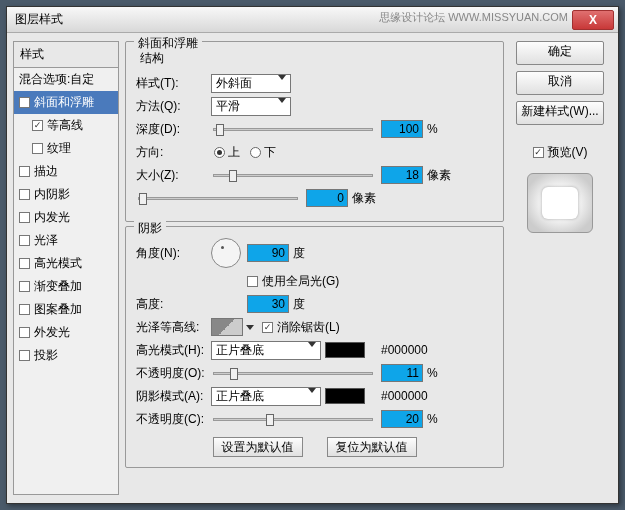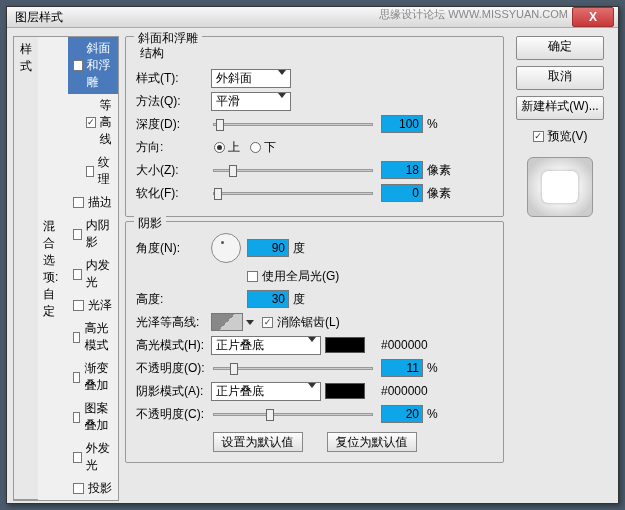--- a/index.html
+++ b/index.html
@@ -4,21 +4,21 @@
 <style>
 *{box-sizing:border-box;font-family:"Microsoft YaHei",SimSun,sans-serif;font-size:12px}
 body{margin:0;background:#4a5a6a;padding:6px}
 .dialog{width:613px;height:498px;background:#e8e8e8;border:1px solid #333;box-shadow:2px 2px 5px rgba(0,0,0,.4);display:flex;flex-direction:column}
 .titlebar{height:26px;background:linear-gradient(#f8f8f8,#d8d8d8);display:flex;align-items:center;justify-content:space-between;padding:0 0 0 8px;border-bottom:1px solid #aaa}
 .titlebar .tt{font-weight:normal}
 .titlebar .rr{display:flex;gap:4px}
 .watermark{color:#888;font-size:11px}
 .close-btn{width:42px;height:20px;background:linear-gradient(#e07070,#c83838);color:#fff;text-align:center;line-height:18px;border:1px solid #a03030;border-radius:2px;font-weight:bold;margin-right:4px}
 .body{flex:1;display:flex;padding:8px 8px 8px 6px;gap:6px}
-.left{width:106px;display:flex;flex-direction:row;border:1px solid #999;background:#f0f0f0}
+.left{width:106px;display:flex;flex-direction:column;border:1px solid #999;background:#f0f0f0}
 .left-head{padding:4px 6px;border-bottom:1px solid #999;background:#e8e8e8}
 .left-item{display:flex;align-items:center;gap:4px;padding:3px 5px;cursor:default}
 .left-item.sel{background:#4a7abc;color:#fff}
 .left-item.sub{padding-left:18px}
 .cb{width:11px;height:11px;border:1px solid #777;background:#fff;display:inline-flex;align-items:center;justify-content:center;font-size:9px;line-height:1}
 .cb.on::after{content:"✓";color:#333;font-size:9px}
 .left-item.sel .cb.on::after{color:#fff}
 .mid{flex:1;display:flex;flex-direction:column;gap:4px}
 .group{border:1px solid #999;border-radius:2px;padding:8px 10px 10px;background:#e8e8e8;position:relative}
 .group-title{position:absolute;top:-7px;left:8px;background:#e8e8e8;padding:0 4px}
@@ -149,21 +149,20 @@
           </div>
     <div class="row">
             <span class="lbl">大小(Z):</span>
      <div class="slider">
               <div class="thumb" style="left:15px"></div>
             </div>
      <span class="num">18</span>
             <span class="unit">像素</span>
           </div>
     <div class="row">
-            <span class="lbl">软化(F):</span>
      <div class="slider">
               <div class="thumb" style="left:0"></div>
             </div>
      <span class="num">0</span>
             <span class="unit">像素</span>
           </div>
    </div>
    <div class="group">
     <span class="group-title">阴影</span>
     <div class="row">
@@ -228,20 +227,20 @@
     <div class="btm-btns">
      <div class="btn2">设置为默认值</div>
      <div class="btn2">复位为默认值</div>
     </div>
    </div>
   </div>
   <div class="right">
    <div class="btn">确定</div>
    <div class="btn">取消</div>
    <div class="btn">新建样式(W)...</div>
-   <div class="row" style="margin-top:0">
+   <div class="row" style="margin-top:11px">
           <span class="cb on"></span>
           <span style="margin-left:4px">预览(V)</span>
         </div>
    <div class="preview"></div>
   </div>
  </div>
 </div>
 
 </body></html>

